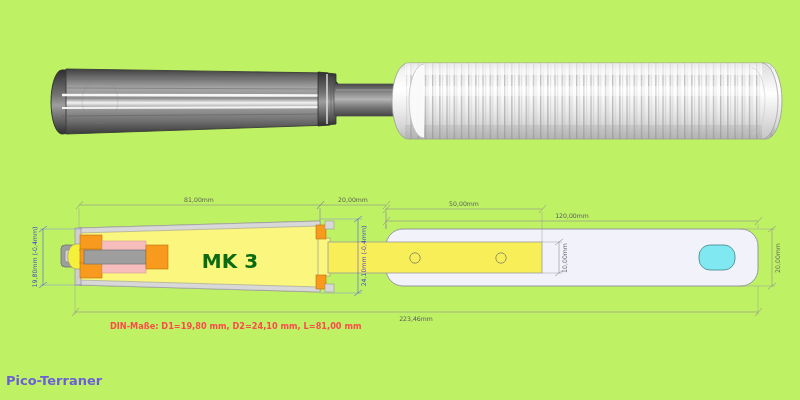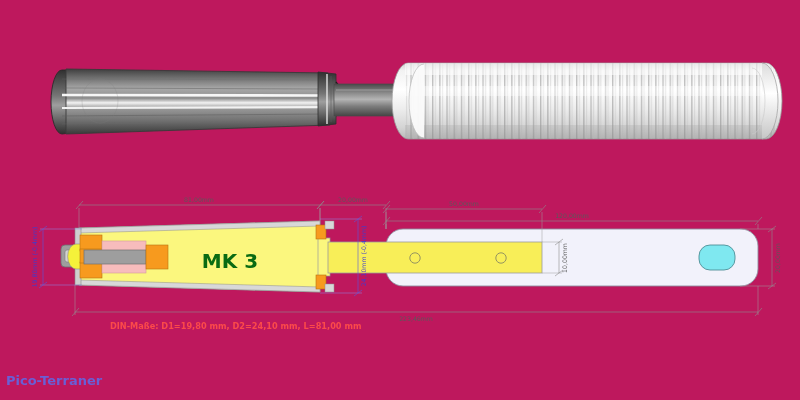--- a/index.html
+++ b/index.html
@@ -4,21 +4,21 @@
 <style>
   html, body {
     margin: 0;
     padding: 0;
     background: #ffffff;
   }
   #canvas {
     position: relative;
     width: 800px;
     height: 400px;
-    background: #be185d;
+    background: #bef264;
     overflow: hidden;
     font-family: "DejaVu Sans", sans-serif;
   }
   svg#scene {
     position: absolute;
     left: 0;
     top: 0;
     width: 800px;
     height: 400px;
   }

